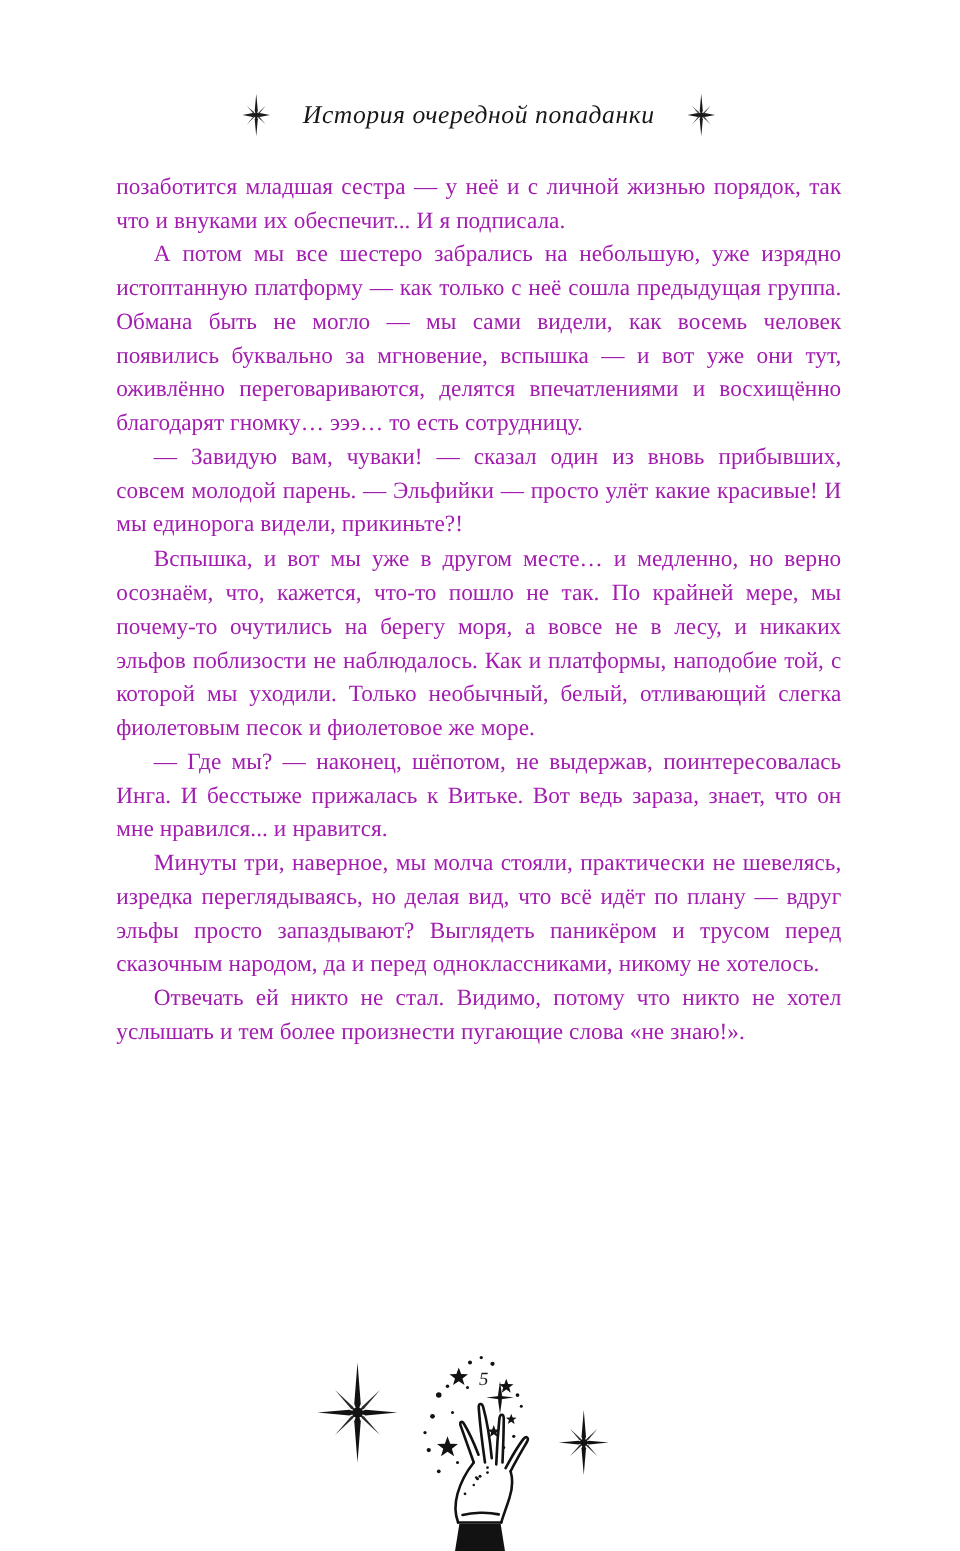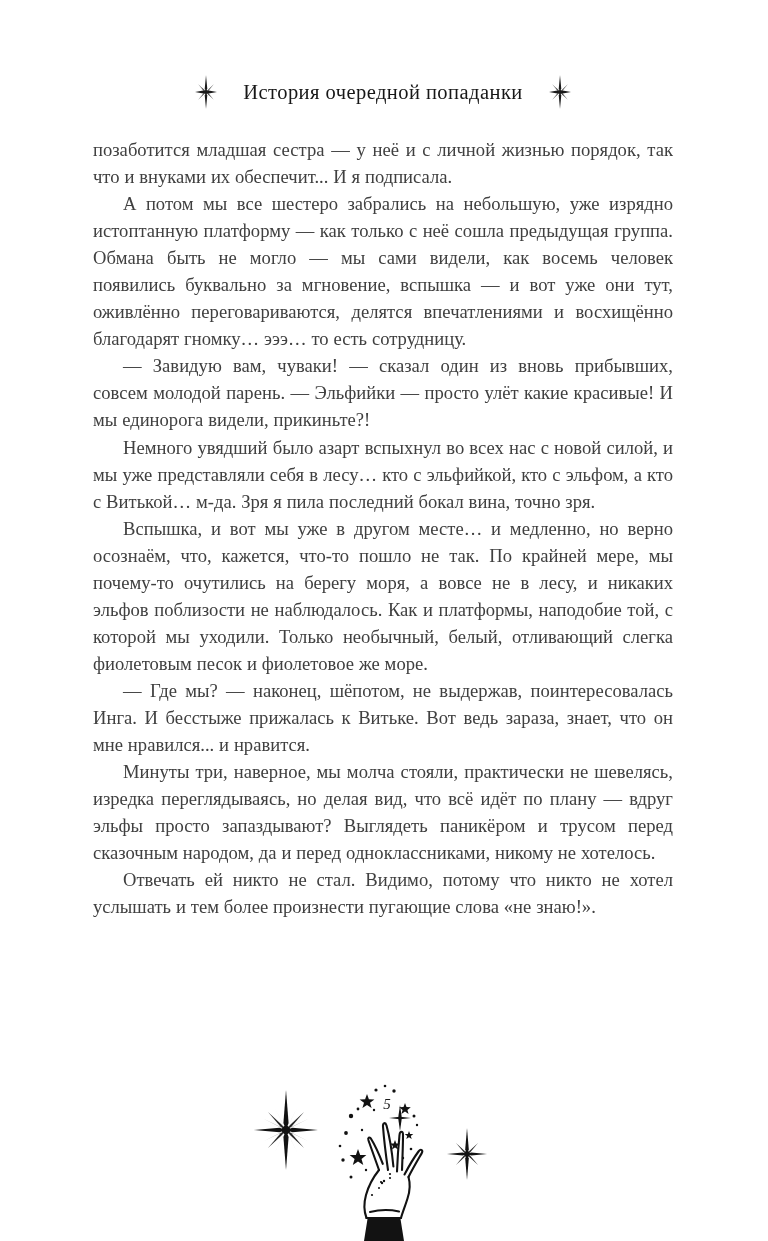--- a/index.html
+++ b/index.html
@@ -30,20 +30,21 @@
     left: 93px;
     width: 580px;
     height: 44px;
     display: flex;
     align-items: center;
     justify-content: center;
     gap: 26px;
   }
   .running-head-title {
     font-family: "Liberation Serif", "DejaVu Serif", serif;
+    font-style: italic;
     font-size: 20.5px;
     letter-spacing: 0.45px;
     color: #171717;
     white-space: nowrap;
   }
   .head-star {
     display: block;
     width: 22px;
     height: 34px;
     flex: 0 0 auto;
@@ -60,21 +61,21 @@
   .para {
     margin: 0;
     font-size: 18.6px;
     line-height: 27.05px;
     text-align: justify;
     text-justify: inter-word;
     text-indent: 30px;
     hyphens: manual;
     letter-spacing: 0.01px;
     word-spacing: 0.2px;
-    color: #404040;
+    color: #a21caf;
   }
   .para.first { text-indent: 0; }
 
   
   .ornament {
     position: absolute;
     left: 0;
     right: 0;
     top: 1078px;
     height: 163px;
@@ -137,21 +138,20 @@
           <path d="M15.6 21.7 L12 17.6 L13.1 19.8 Z" opacity="0.6"></path>
         </g>
       </svg>
     </span>
   </div>
 
   <div class="text-block">
     <p class="para first">позаботится младшая сестра — у неё и с личной жизнью поря­док, так что и внуками их обеспечит... И я подписала.</p>
     <p class="para">А потом мы все шестеро забрались на небольшую, уже из­рядно истоптанную платформу — как только с неё сошла пре­дыдущая группа. Обмана быть не могло — мы сами видели, как восемь человек появились буквально за мгновение, вспыш­ка — и вот уже они тут, оживлённо переговариваются, делятся впечатлениями и восхищённо благодарят гномку… эээ… то есть сотрудницу.</p>
     <p class="para">— Завидую вам, чуваки! — сказал один из вновь прибыв­ших, совсем молодой парень. — Эльфийки — просто улёт ка­кие красивые! И мы единорога видели, прикиньте?!</p>
-    <p class="para">Немного увядший было азарт вспыхнул во всех нас с новой силой, и мы уже представляли себя в лесу… кто с эльфийкой, кто с эльфом, а кто с Витькой… м-да. Зря я пила последний бо­кал вина, точно зря.</p>
     <p class="para">Вспышка, и вот мы уже в другом месте… и медленно, но верно осознаём, что, кажется, что-то пошло не так. По край­ней мере, мы почему-то очутились на берегу моря, а вовсе не в лесу, и никаких эльфов поблизости не наблюдалось. Как и платформы, наподобие той, с которой мы уходили. Только необычный, белый, отливающий слегка фиолетовым песок и фиолетовое же море.</p>
     <p class="para">— Где мы? — наконец, шёпотом, не выдержав, поинтере­совалась Инга. И бесстыже прижалась к Витьке. Вот ведь зара­за, знает, что он мне нравился... и нравится.</p>
     <p class="para">Минуты три, наверное, мы молча стояли, практически не шевелясь, изредка переглядываясь, но делая вид, что всё идёт по плану — вдруг эльфы просто запаздывают? Выглядеть па­никёром и трусом перед сказочным народом, да и перед одно­классниками, никому не хотелось.</p>
     <p class="para">Отвечать ей никто не стал. Видимо, потому что никто не хотел услышать и тем более произнести пугающие слова «не знаю!».</p>
   </div>
 
   <div class="ornament">
     <svg width="260" height="163" viewBox="0 0 260 163" aria-hidden="true">
       <g fill="#121212">
 

